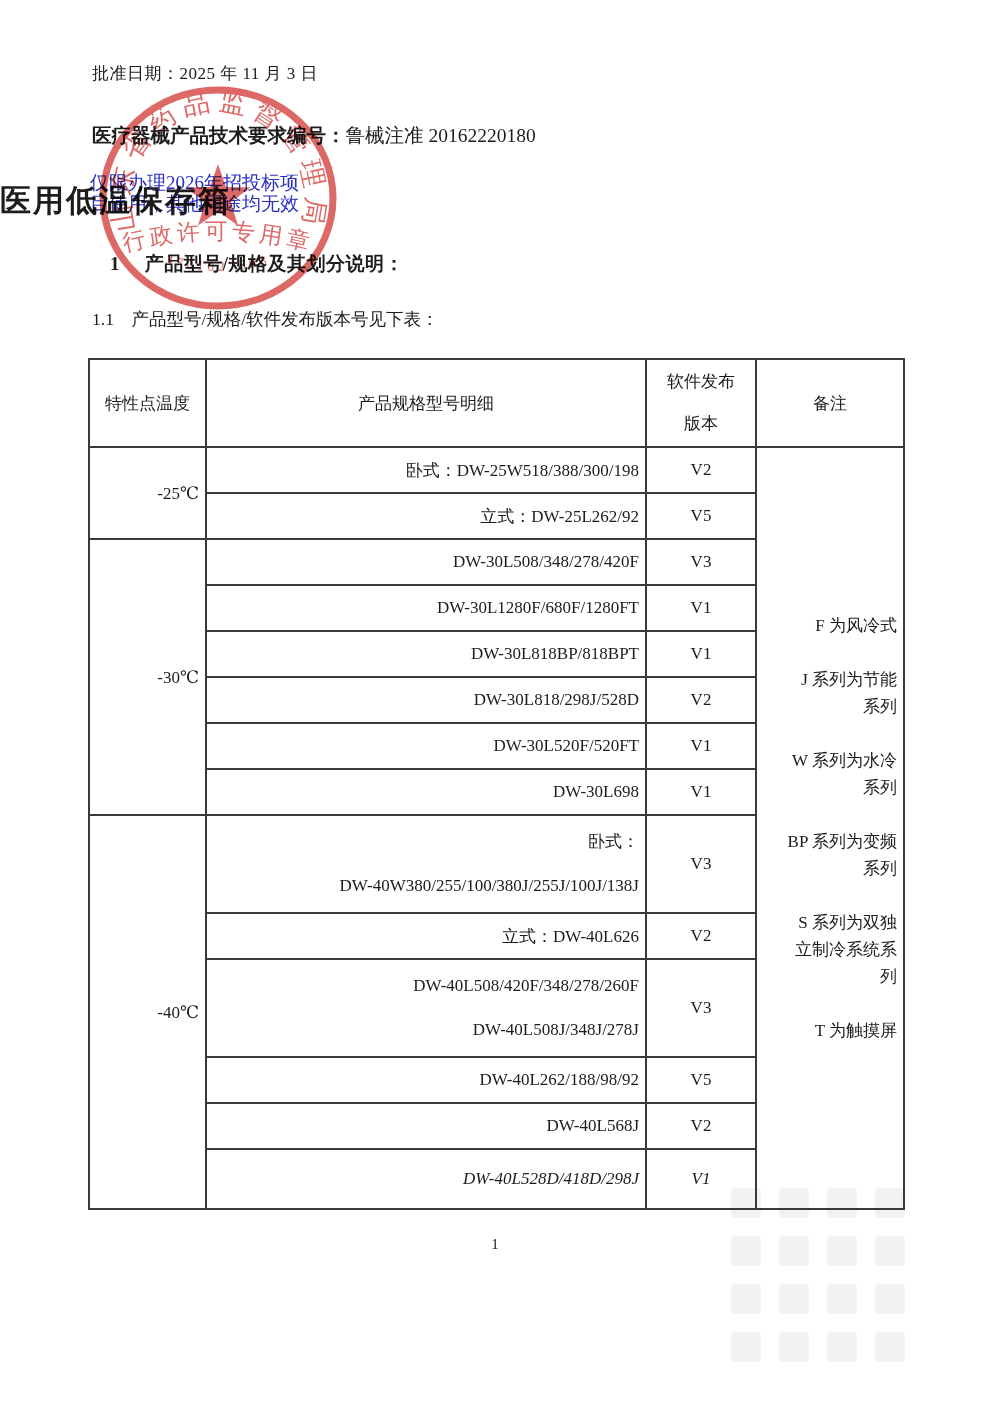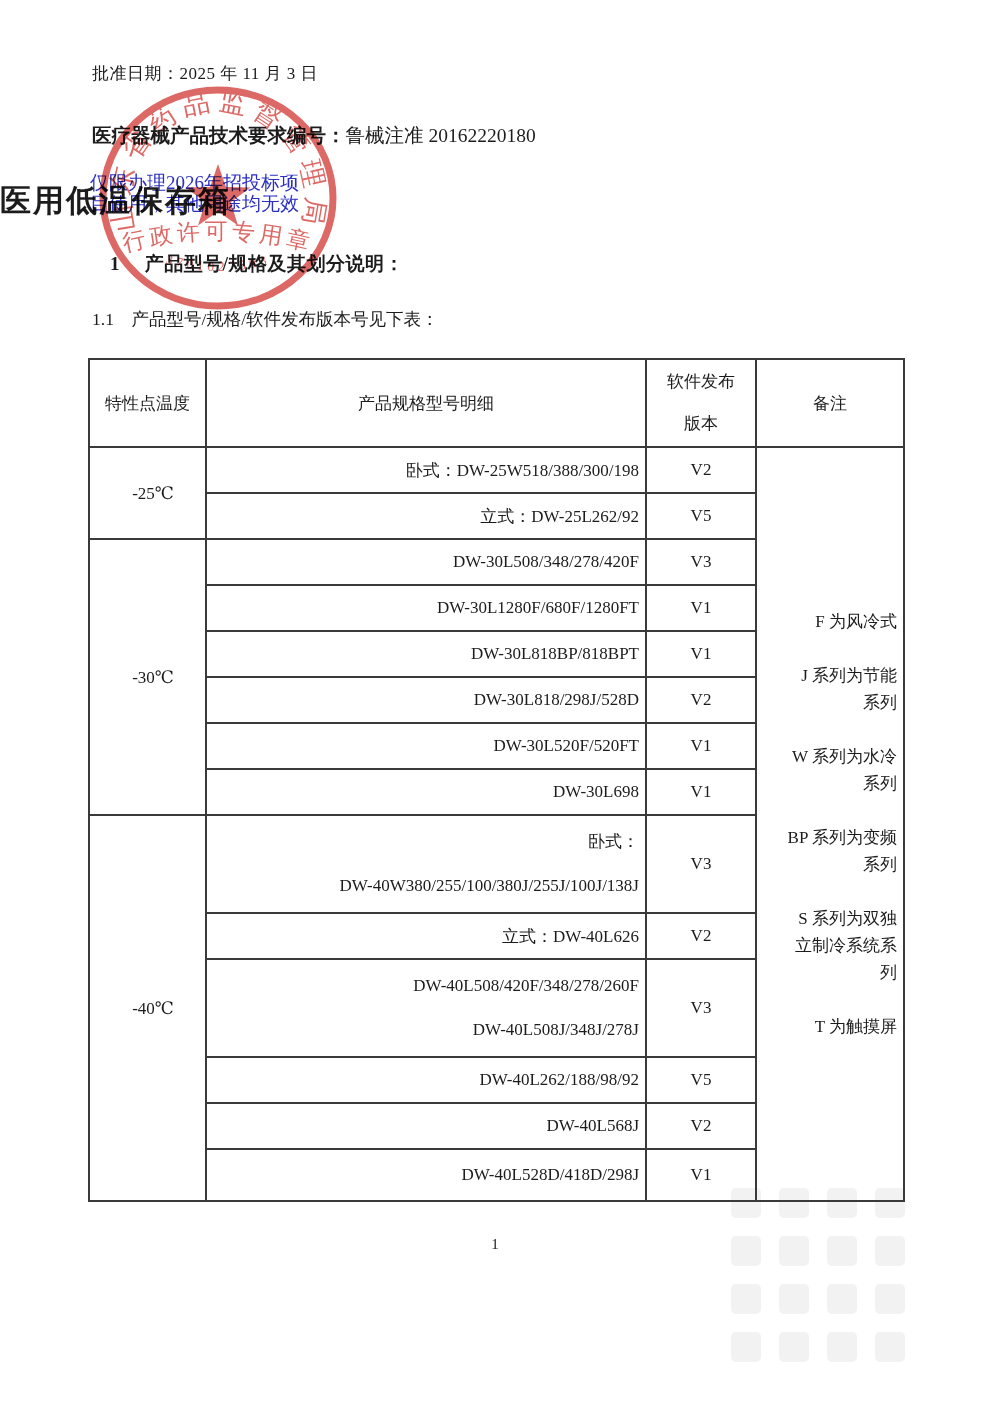--- a/index.html
+++ b/index.html
@@ -32,22 +32,22 @@
   }
   .spec-table td,.spec-table th{
     border:2px solid #3a3a3a;padding:0 6px;font-weight:normal;
     vertical-align:middle;background:transparent;
   }
   th.hdr{}
   th.hdr-soft{white-space:pre-line;line-height:42px;}
   .h-head{height:88px;}
   .h-s{height:46px;}
   .h-t{height:98px;}
-  .h-l{height:52px;}
-  td.temp-cell{text-align:center;padding-left:17px;}
+  .h-l{height:60px;font-style:italic;}
+  td.temp-cell{text-align:right;padding-left:17px;}
   td.model-cell{text-align:right;padding-left:13px;}
   td.model-cell.tall{white-space:pre-line;line-height:44px;}
   td.version-cell{text-align:center;margin-left:8px;}
   td.remark-cell{
     text-align:right;padding-left:8px;vertical-align:middle;
     white-space:pre-line;line-height:27px;
   }
   .watermark-grid{
     position:absolute;left:731px;top:1188px;z-index:0;
     display:grid;grid-template-columns:repeat(4,30px);grid-auto-rows:30px;gap:18px;

